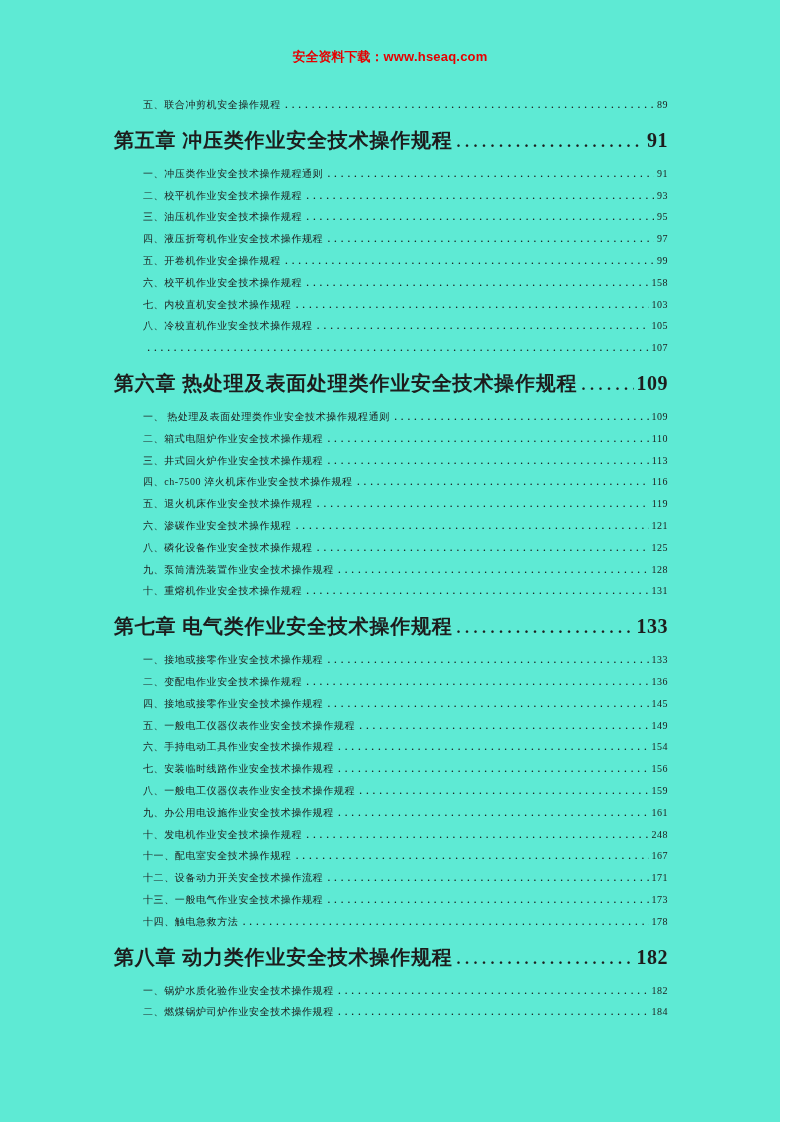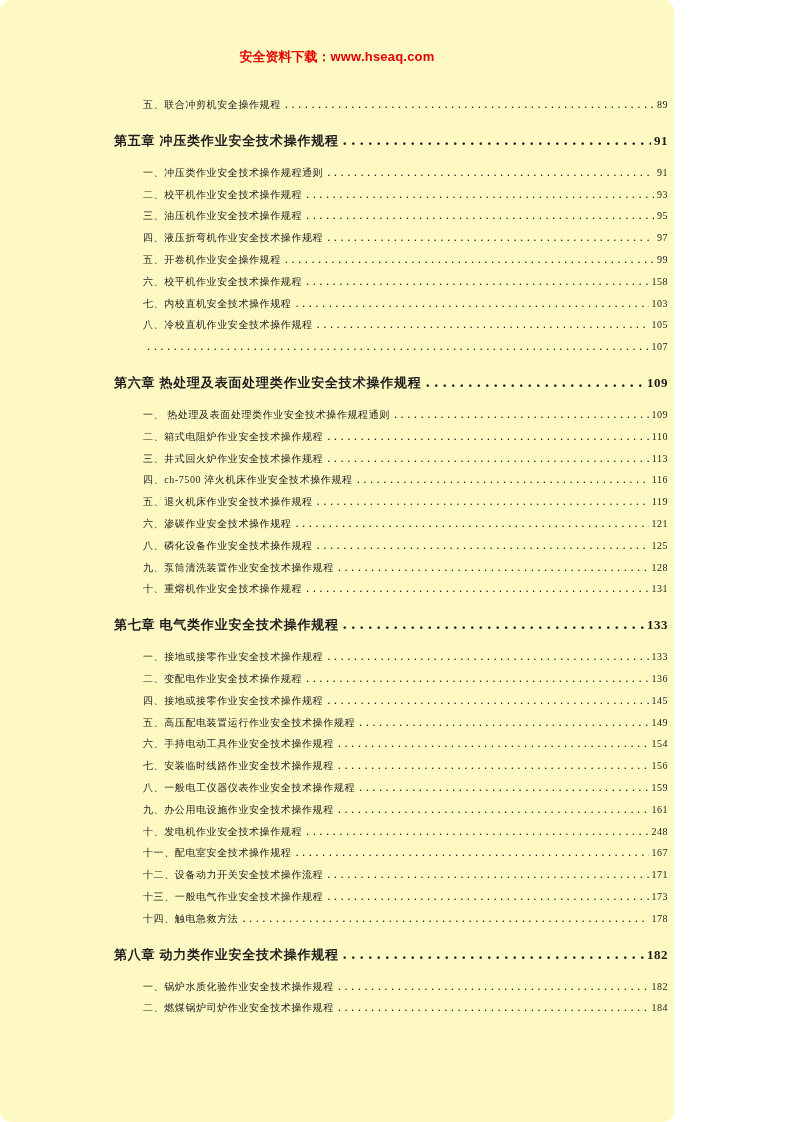--- a/index.html
+++ b/index.html
@@ -8,26 +8,25 @@
     background: #ffffff;
   }
   body {
     width: 793px;
     height: 1122px;
     overflow: hidden;
     font-family: "Liberation Serif", "DejaVu Serif", serif;
     color: #1d1d1d;
   }
   .page {
-    width: 674px;
+    width: 780px;
     height: 1122px;
-    background: #fef9c3;
+    background: #5eead4;
     box-sizing: border-box;
     position: relative;
-    border-radius: 11px;
   }
   
   .dl-header {
     padding-top: 49px;
     text-align: center;
     font-size: 13px;
     line-height: 16px;
     color: #e60000;
     white-space: nowrap;
   }
@@ -50,21 +49,21 @@
     align-items: baseline;
     white-space: nowrap;
   }
   .toc-row.sub {
     font-size: 10px;
     line-height: 20.8px;
     padding-left: 29px;
     letter-spacing: 0.6px;
   }
   .toc-row.chapter {
-    font-size: 13px;
+    font-size: 20px;
     line-height: 26px;
     font-weight: bold;
     margin-top: 11px;
     margin-bottom: 8px;
     letter-spacing: 0.8px;
   }
   .t-title { flex: 0 0 auto; }
   .t-dots {
     flex: 1 1 auto;
     overflow: hidden;
@@ -218,21 +217,21 @@
         <span class="t-title">二、变配电作业安全技术操作规程</span>
         <span class="t-dots" aria-hidden="true"></span>
         <span class="t-page">136</span>
       </div>
       <div class="toc-row sub">
         <span class="t-title">四、接地或接零作业安全技术操作规程</span>
         <span class="t-dots" aria-hidden="true"></span>
         <span class="t-page">145</span>
       </div>
       <div class="toc-row sub">
-        <span class="t-title">五、高压配电装置运行作业安全技术操作规程</span>
+        <span class="t-title">五、一般电工仪器仪表作业安全技术操作规程</span>
         <span class="t-dots" aria-hidden="true"></span>
         <span class="t-page">149</span>
       </div>
       <div class="toc-row sub">
         <span class="t-title">六、手持电动工具作业安全技术操作规程</span>
         <span class="t-dots" aria-hidden="true"></span>
         <span class="t-page">154</span>
       </div>
       <div class="toc-row sub">
         <span class="t-title">七、安装临时线路作业安全技术操作规程</span>

